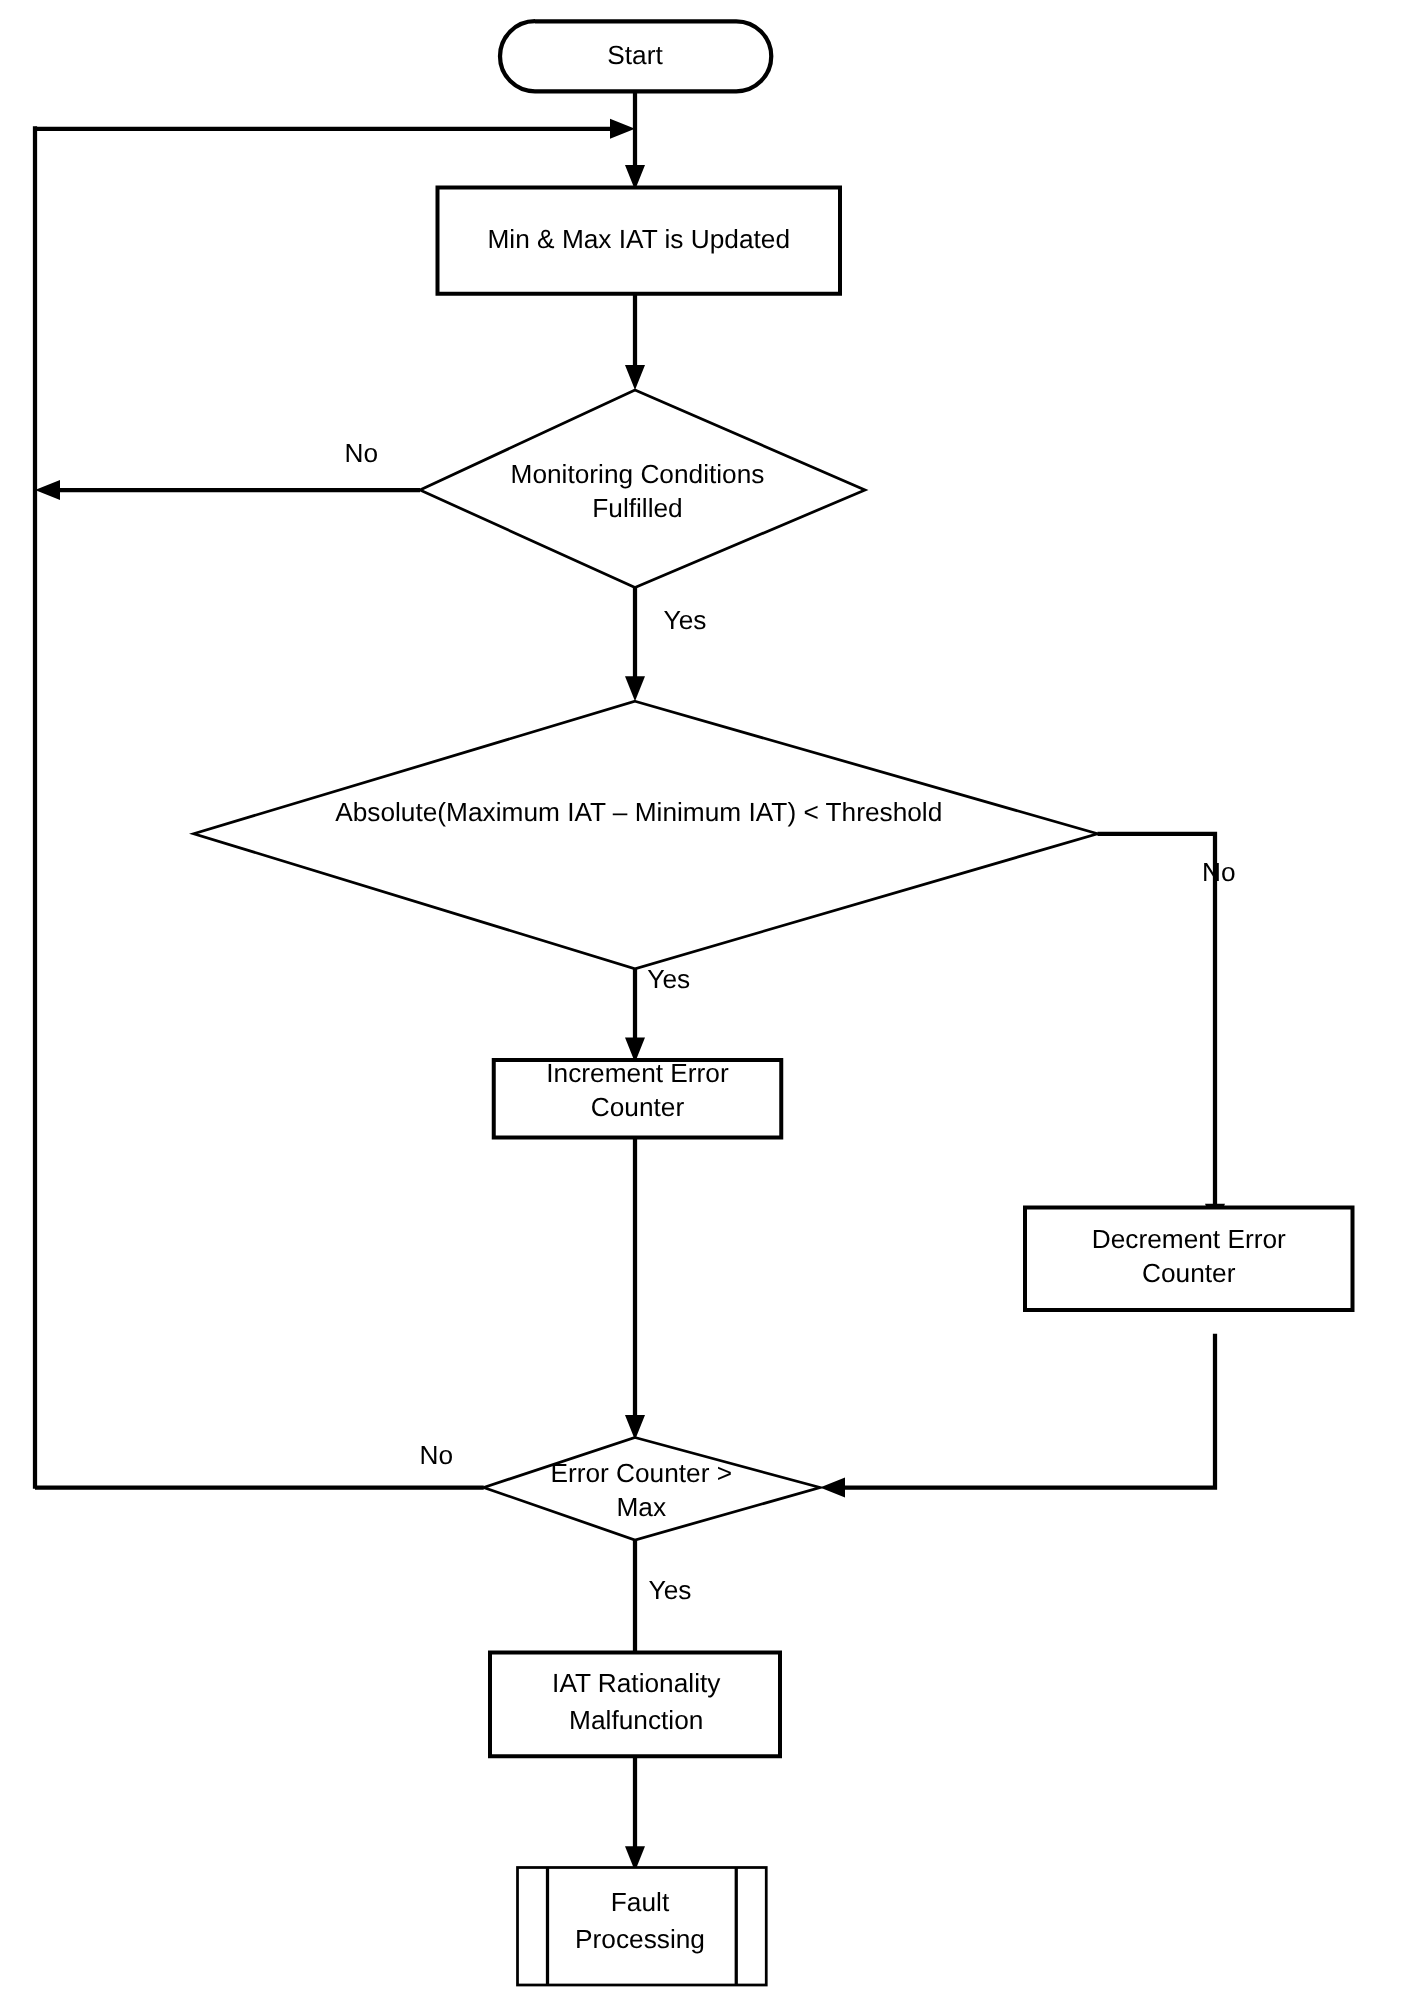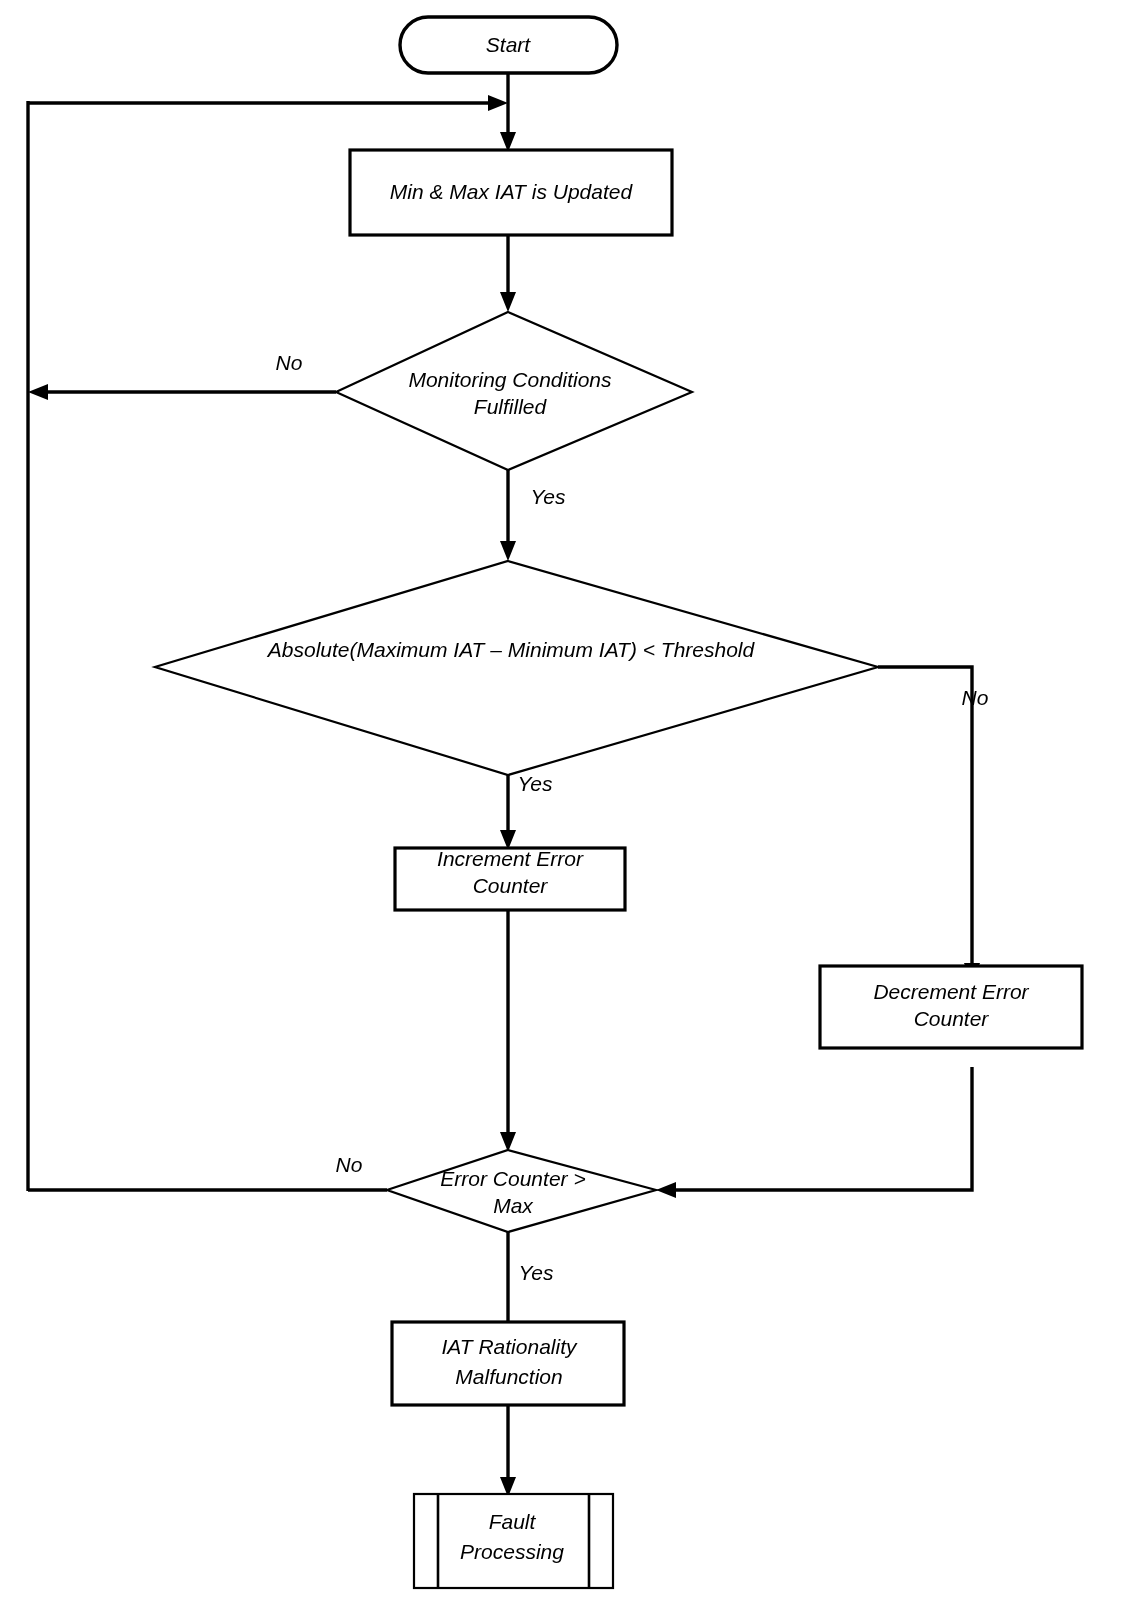--- a/index.html
+++ b/index.html
@@ -12,21 +12,20 @@
     font-family: "Liberation Sans", sans-serif;
     width: 1136px;
     height: 1602px;
     overflow: hidden;
   }
   #flowchart-root {
     position: relative;
     width: 1136px;
     height: 1602px;
     background: #ffffff;
-    font-style: italic;
   }
   svg#flow-svg {
     display: block;
     width: 1136px;
     height: 1602px;
   }
   .node-shape {
     fill: #ffffff;
     stroke: #000000;
     stroke-width: 3.2;

